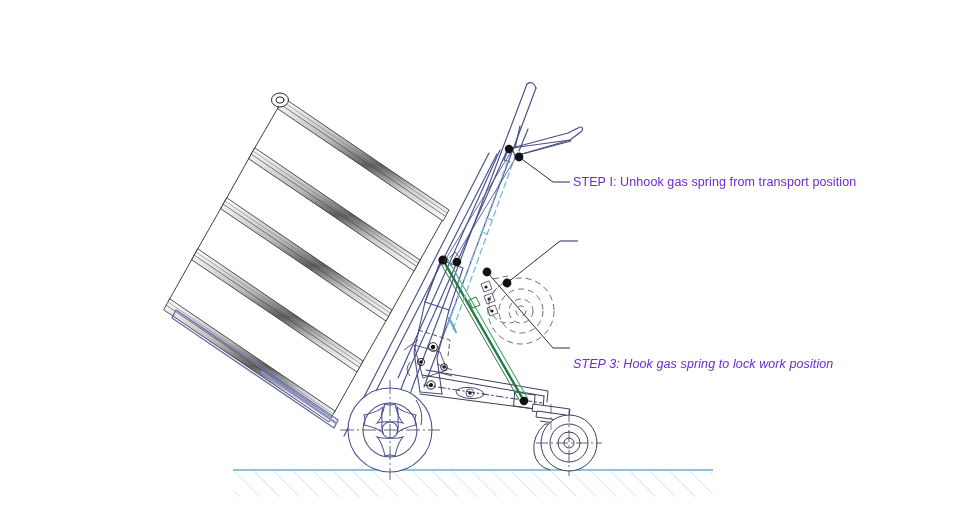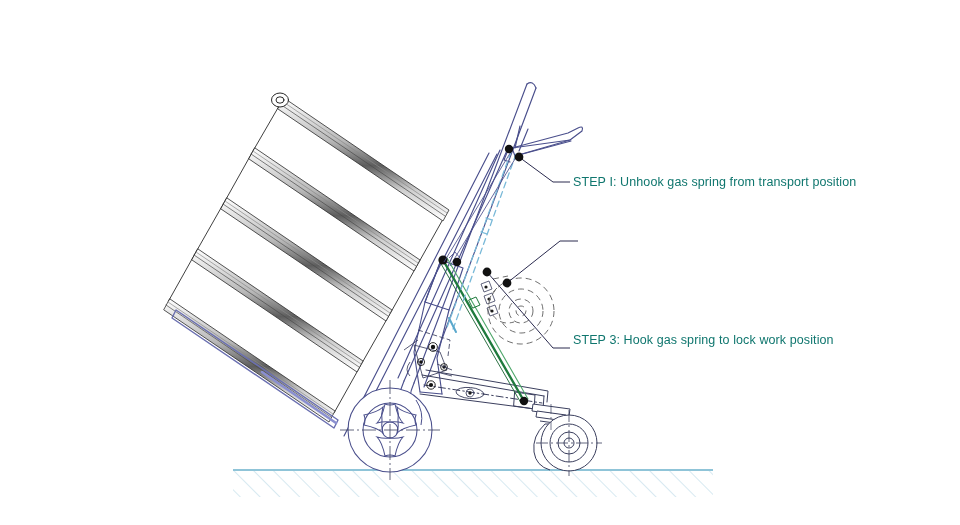--- a/index.html
+++ b/index.html
@@ -21,27 +21,27 @@
     position: absolute;
     top: 0;
     left: 0;
     width: 960px;
     height: 525px;
   }
   .callout {
     position: absolute;
     font-family: "Liberation Sans", sans-serif;
     font-size: 12.5px;
-    color: #0f766e;
+    color: #6d28d9;
     white-space: nowrap;
     letter-spacing: 0.1px;
   }
   #callout-step-1 { left: 573px; top: 175px; }
   #callout-step-2 { left: 581px; top: 232px; }
-  #callout-step-3 { left: 573px; top: 333px; }
+  #callout-step-3 { left: 573px; top: 357px; font-style: italic; }
 </style>
 </head>
 <body>
 
 <div id="canvas">
 
   <svg id="drawing" viewBox="0 0 960 525">
     <defs>
       <pattern id="groundHatch" width="14" height="14" patternUnits="userSpaceOnUse" patternTransform="rotate(-45)">
         <line x1="0" y1="0" x2="0" y2="14" stroke="#a8d0e0" stroke-width="1.1"></line>

